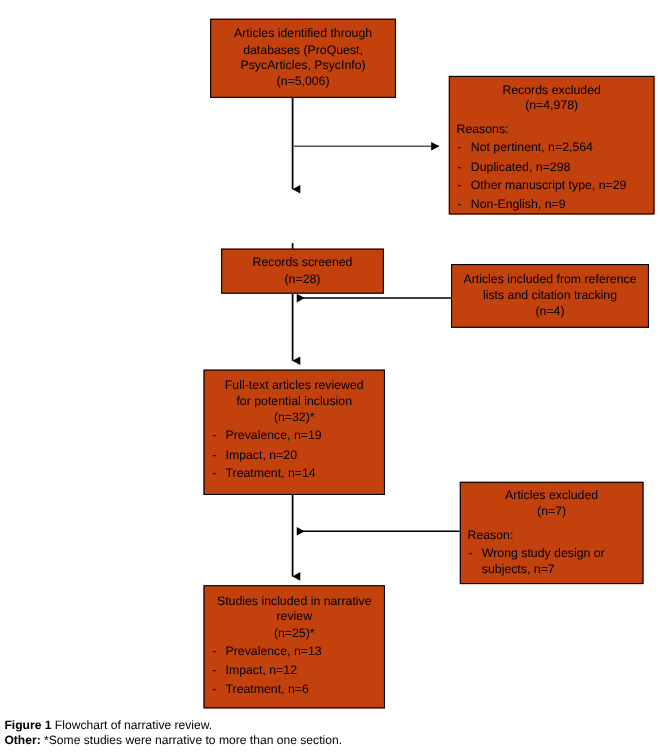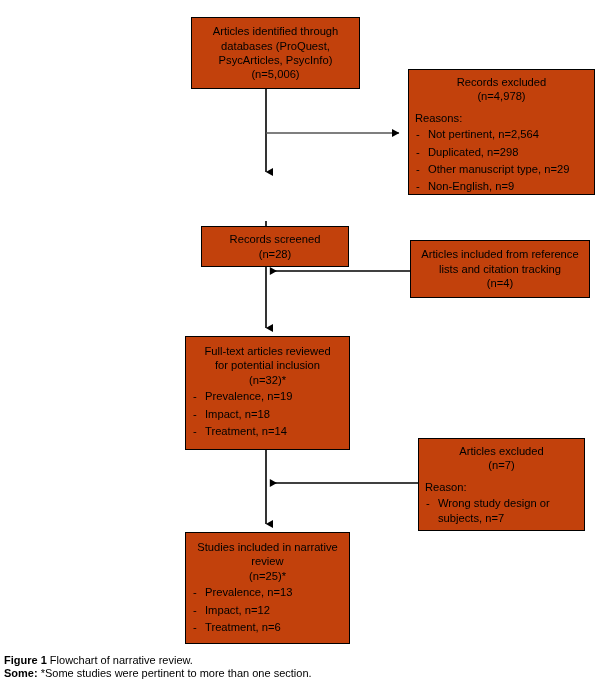--- a/index.html
+++ b/index.html
@@ -189,21 +189,21 @@
     <div class="head">Full-text articles reviewed
 for potential inclusion
 (n=32)*</div>
     <ul class="reasons">
       <li>
         <span class="dash">-</span>
         <span class="txt">Prevalence, n=19</span>
       </li>
       <li>
         <span class="dash">-</span>
-        <span class="txt">Impact, n=18</span>
+        <span class="txt">Impact, n=20</span>
       </li>
       <li>
         <span class="dash">-</span>
         <span class="txt">Treatment, n=14</span>
       </li>
     </ul>
   </div>
 
   <div class="box" id="box-articles-excluded">
     <div class="head">Articles excluded
@@ -237,18 +237,18 @@
       </li>
     </ul>
   </div>
 
   <div id="caption">
     <div>
       <span class="lbl">Figure 1</span>
       <span>Flowchart of narrative review.</span>
     </div>
     <div>
-      <span class="lbl">Some:</span>
-      <span>*Some studies were pertinent to more than one section.</span>
+      <span class="lbl">Other:</span>
+      <span>*Some studies were narrative to more than one section.</span>
     </div>
   </div>
 
 </div>
 
 </body></html>

